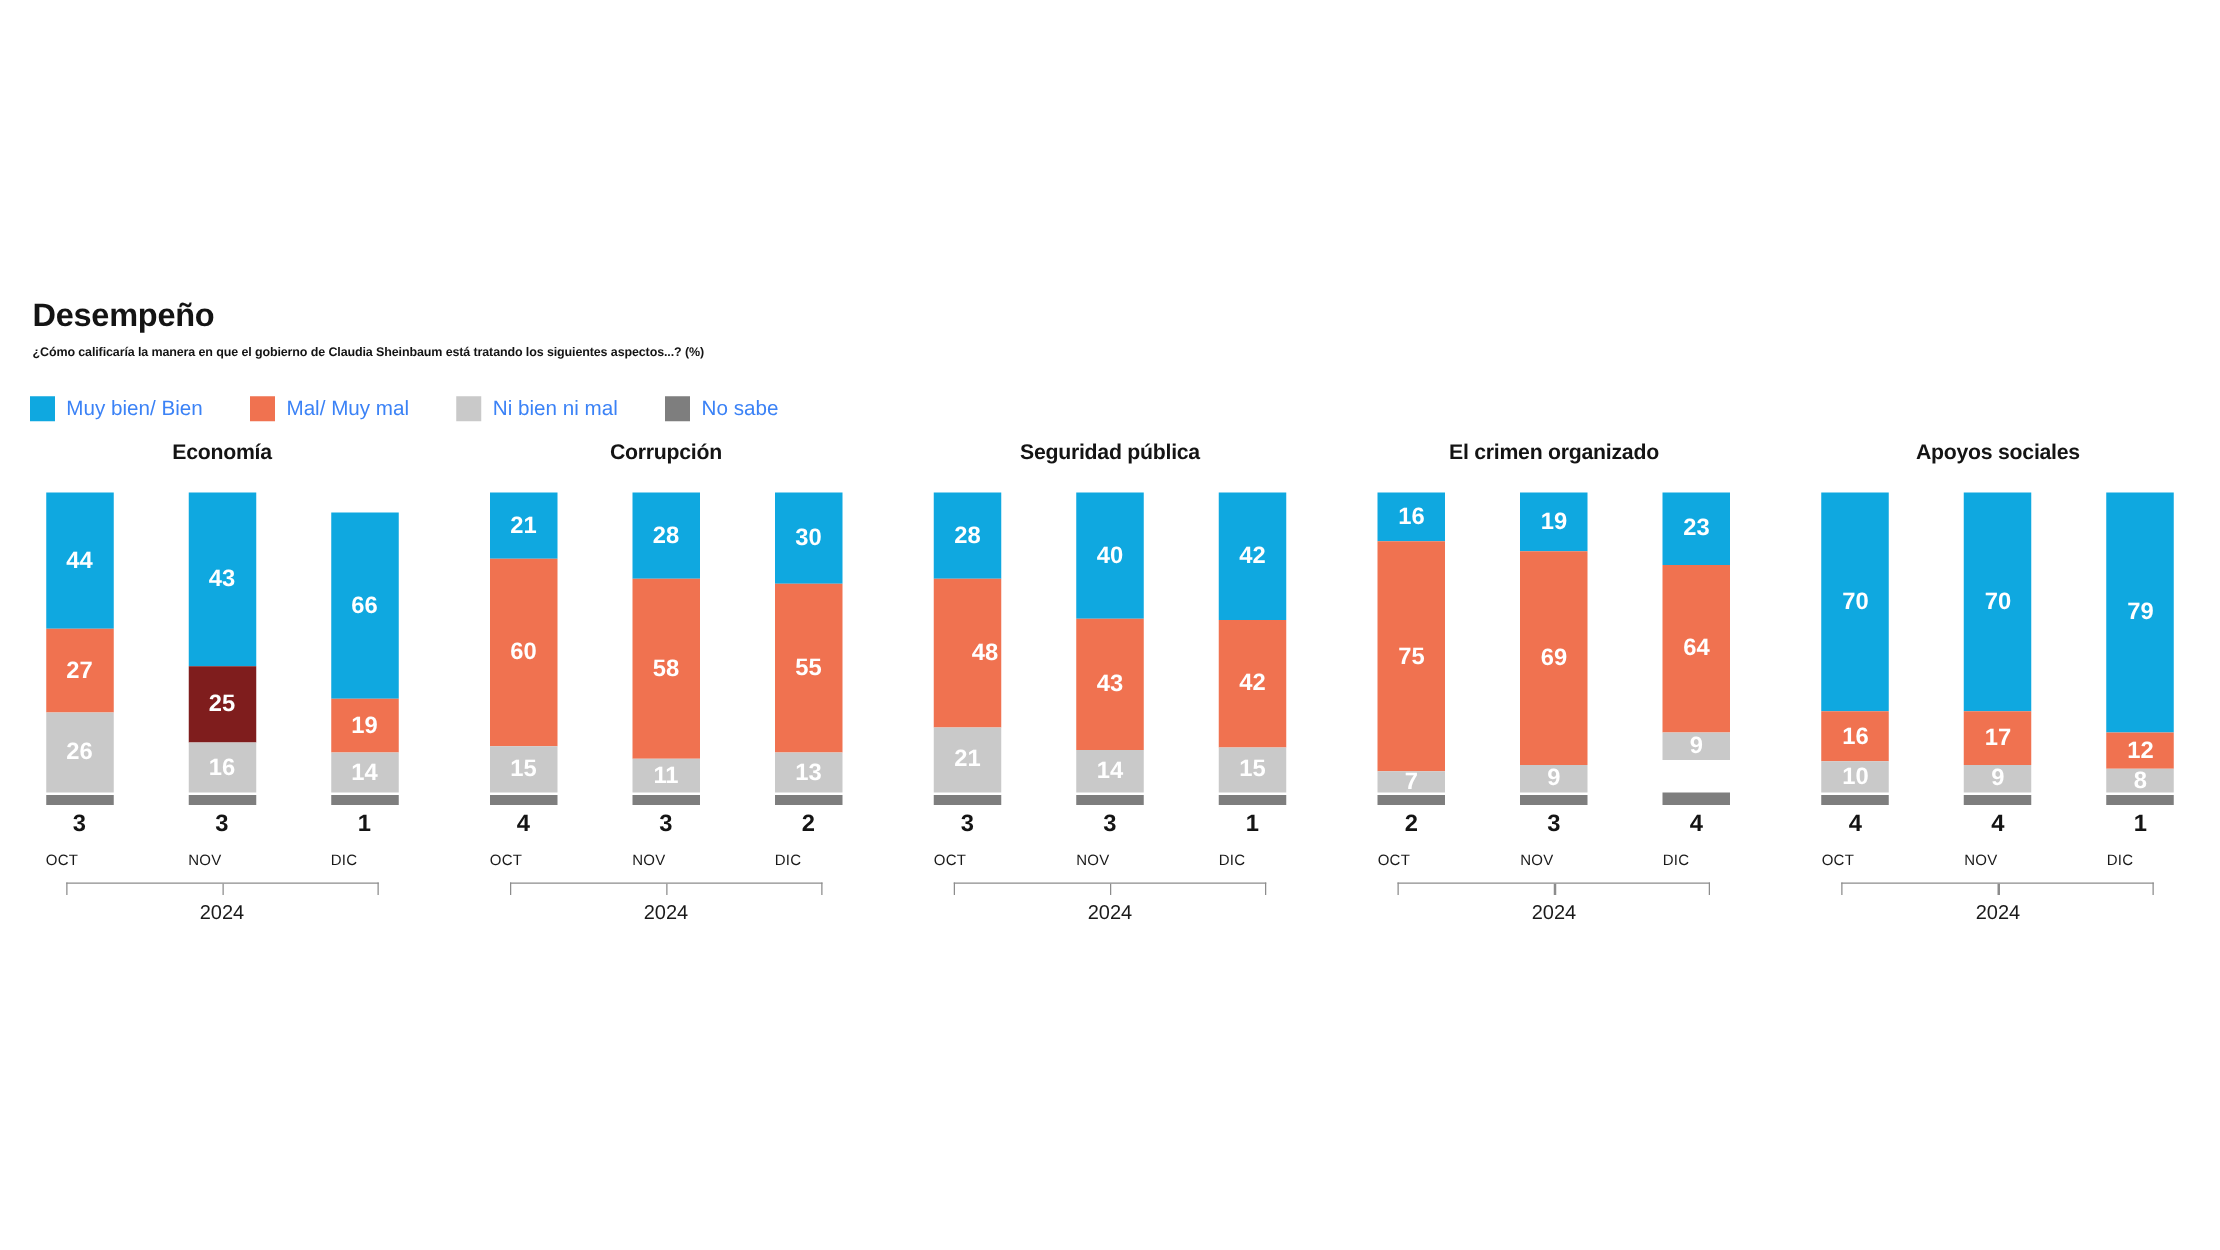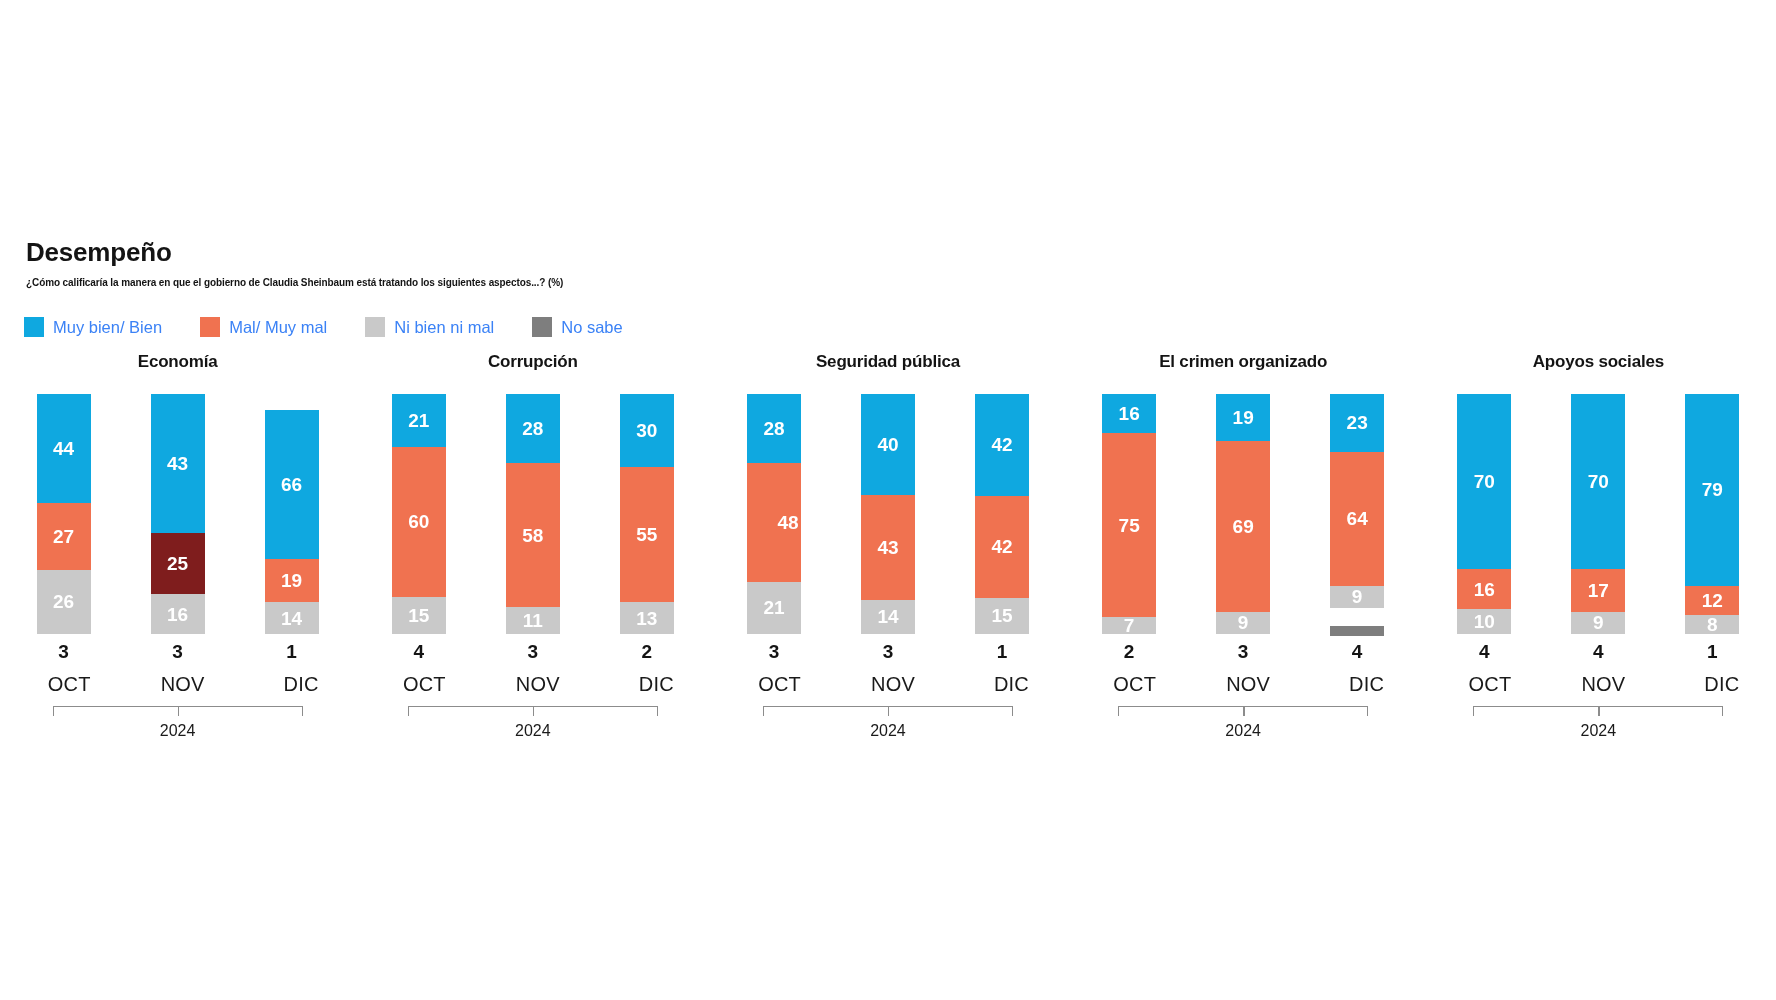--- a/index.html
+++ b/index.html
@@ -135,22 +135,22 @@
   }
   .nosabe-value {
     text-align: center;
     font-size: 19px;
     font-weight: bold;
     color: #141414;
     margin-top: 6px;
     line-height: 1;
   }
   .month-label {
-    text-align: right;
-    font-size: 20px;
+    text-align: left;
+    font-size: 12px;
     color: #1a1a1a;
     margin-top: 13px;
     line-height: 1;
     letter-spacing: 0.2px;
   }
 
   
   .year-wrap {
     position: relative;
     margin: 0 auto;

